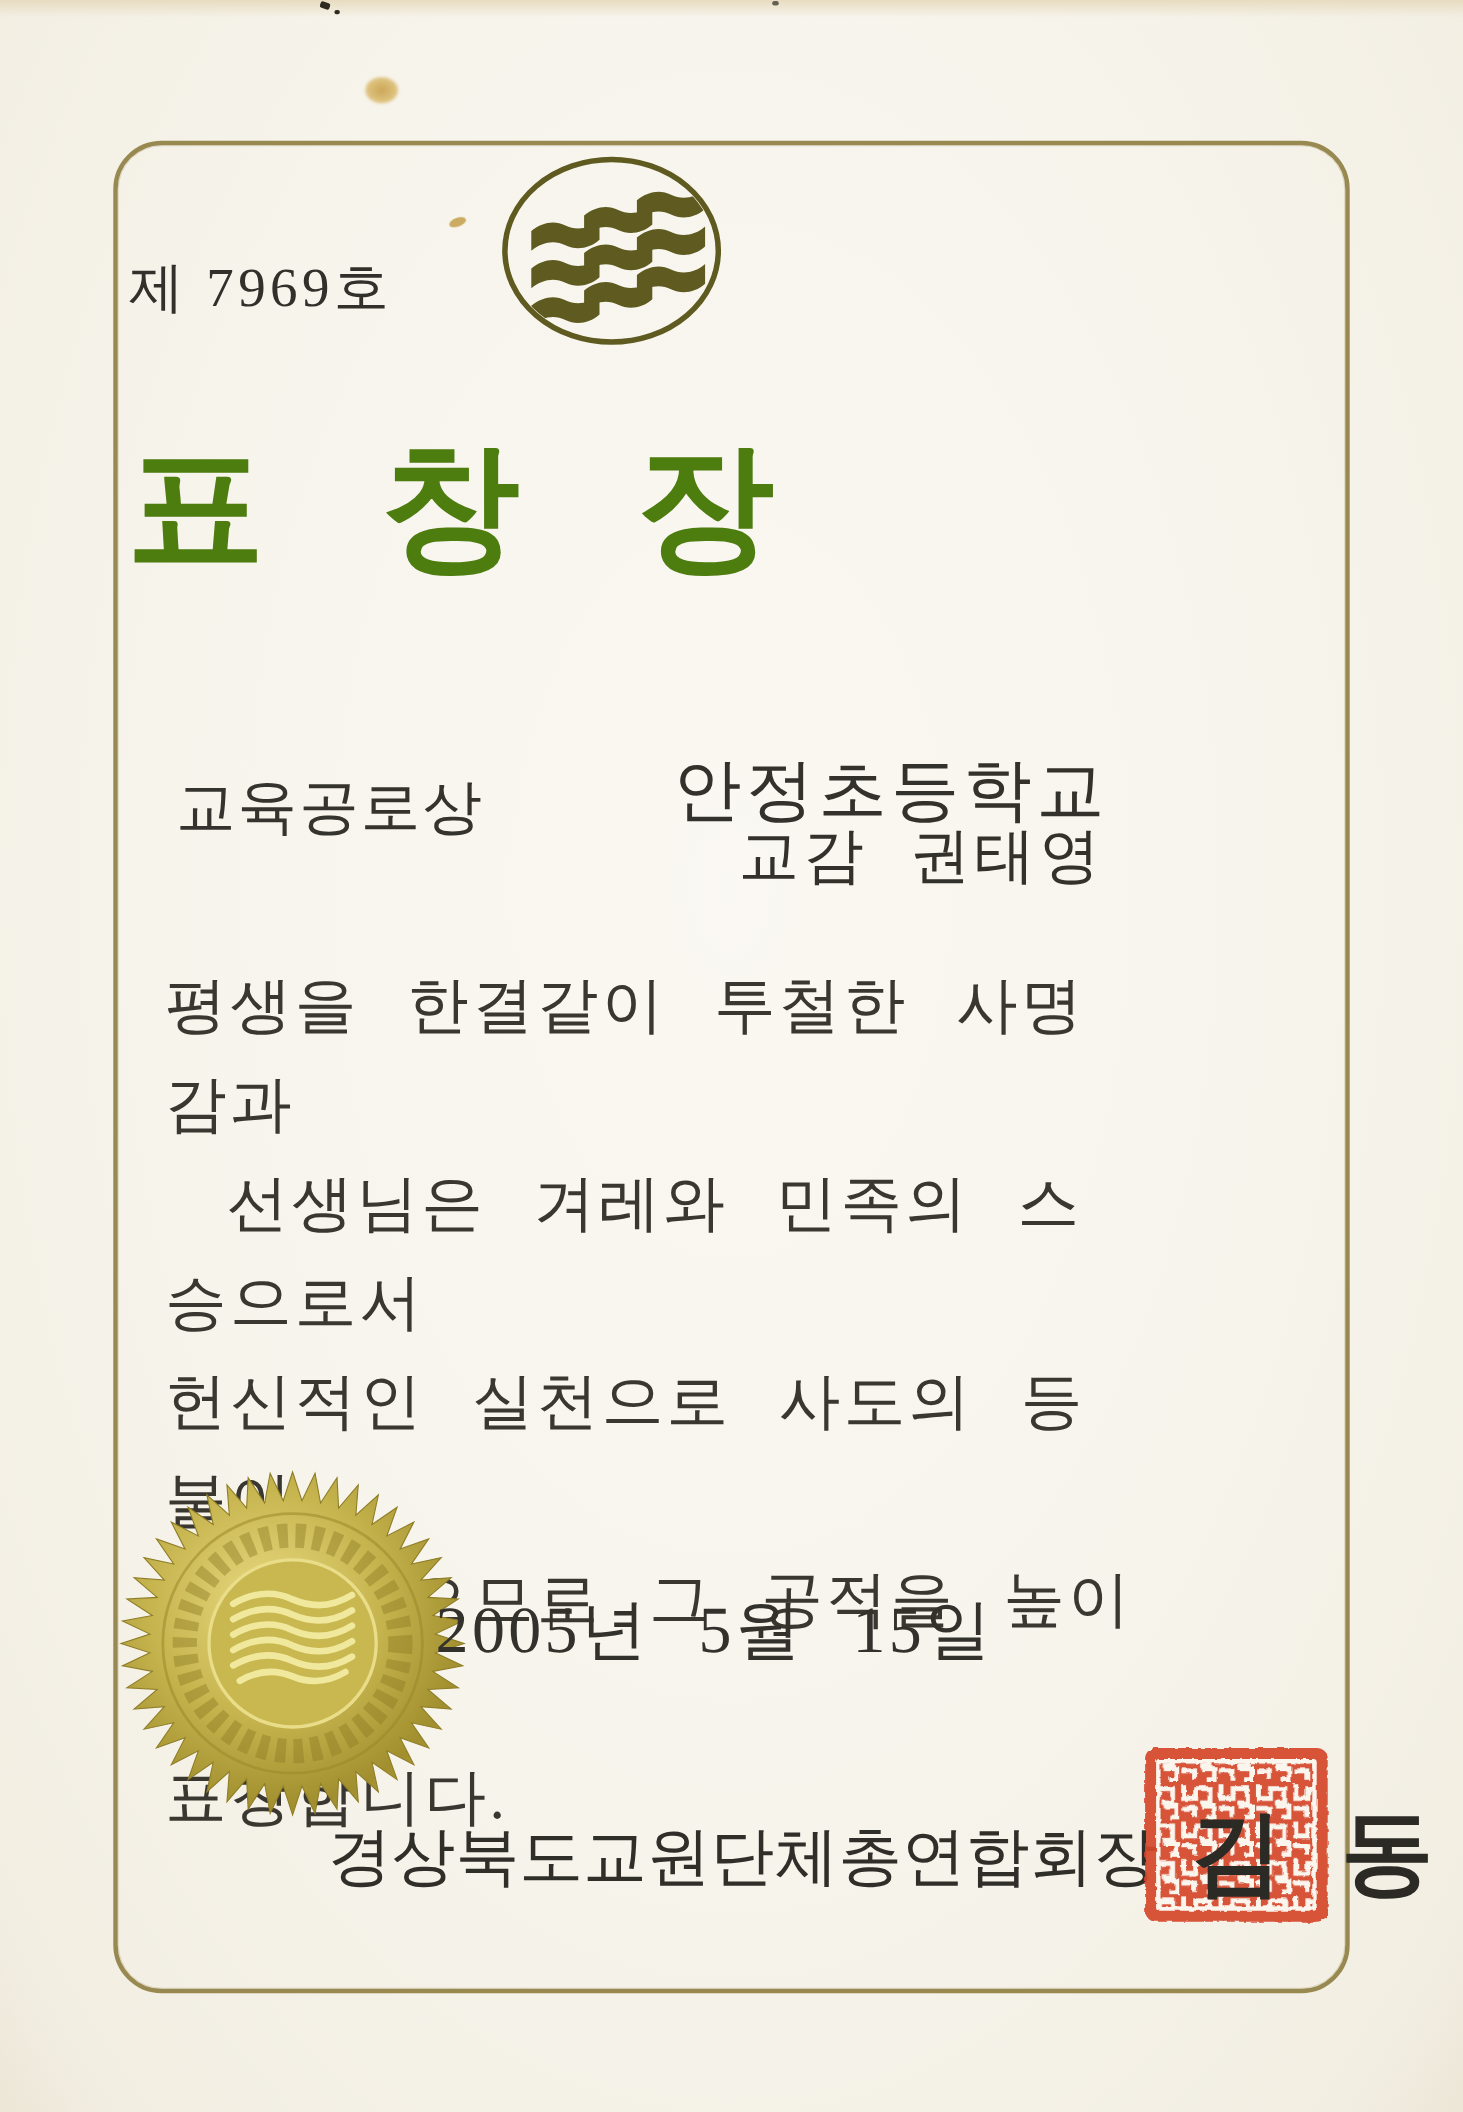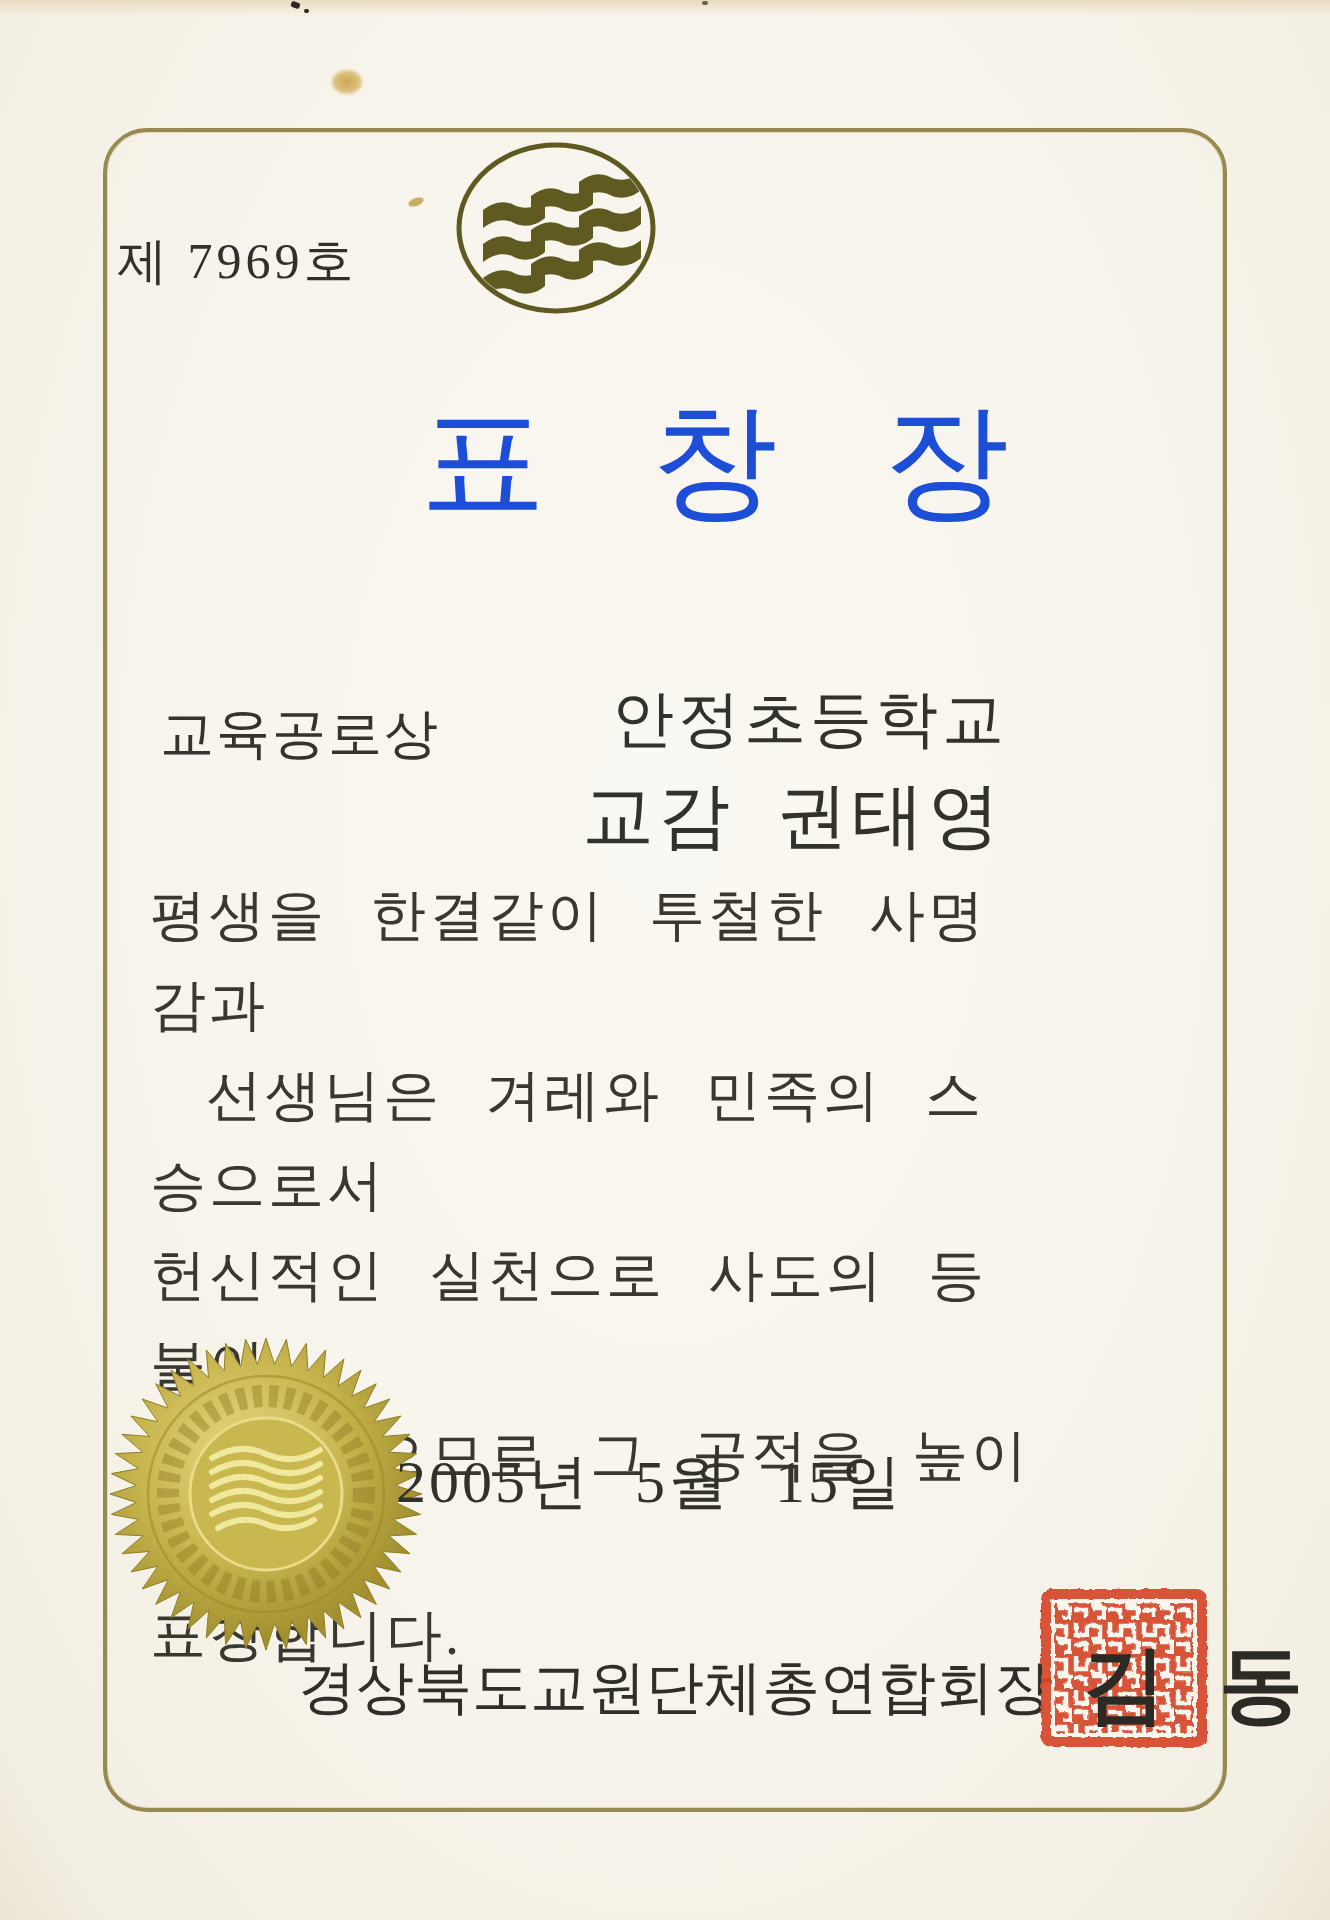--- a/index.html
+++ b/index.html
@@ -32,34 +32,34 @@
     position:absolute;left:103px;top:128px;width:1116px;height:1676px;
     border:4px solid var(--frame_gold,#97894f);border-radius:44px;
     box-shadow:0 0 0 1px rgba(151,137,79,.25) inset;
   }
   .cert-number{
     position:absolute;left:117px;top:228px;
     font-size:50px;letter-spacing:4px;color:#32302b;font-family:Liberation Serif, serif;
   }
   .emblem{position:absolute;left:453px;top:140px;}
   .title{
-    position:absolute;left:115px;top:378px;width:900px;text-align:right;
-    font-size:126px;font-weight:400;letter-spacing:6px;word-spacing:62px;
-    color:#1d4ed8;
+    position:absolute;left:115px;top:378px;width:900px;text-align:left;
+    font-size:126px;font-weight:700;letter-spacing:6px;word-spacing:62px;
+    color:#4d7c0f;
   }
   .award-name{
     position:absolute;left:160px;top:698px;
     font-size:54px;letter-spacing:2px;color:#35332d;text-align:center;
   }
   .recipient{
     position:absolute;left:480px;top:688px;width:528px;text-align:right;
     color:#33312b;
   }
   .recipient .school{font-size:62px;letter-spacing:4px;line-height:1.0;}
-  .recipient .person{font-size:72px;letter-spacing:4px;word-spacing:20px;line-height:1.0;margin-top:30px;padding-right:4px;}
+  .recipient .person{font-size:55px;letter-spacing:4px;word-spacing:20px;line-height:1.0;margin-top:0;padding-right:4px;}
   .body-text{
     position:absolute;left:150px;top:870px;width:880px;
     font-size:56px;color:#3a3730;letter-spacing:3px;word-spacing:26px;
     line-height:90px;
   }
   .body-text .line.indent{text-indent:56px;}
   .foil-seal{position:absolute;left:106px;top:1334px;}
   .date-line{
     position:absolute;left:305px;top:1442px;width:690px;text-align:center;
     font-size:60px;letter-spacing:3px;word-spacing:26px;color:#33312c;

